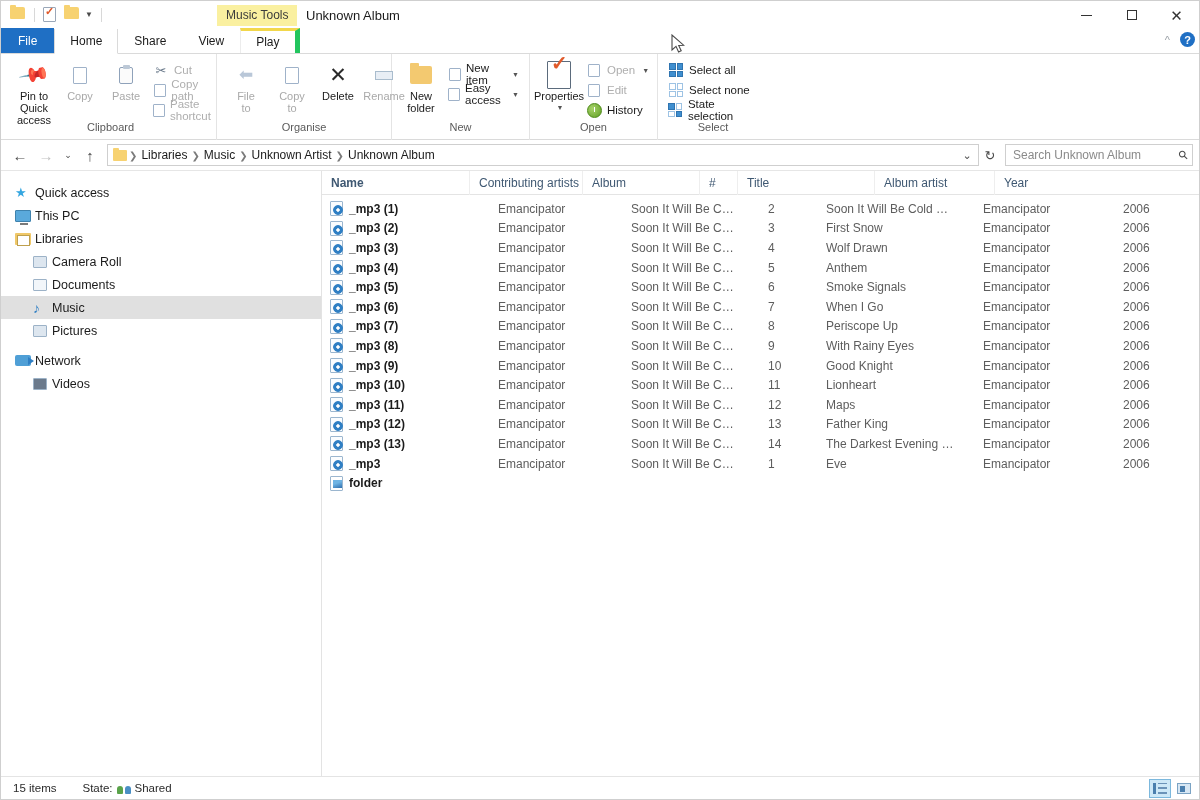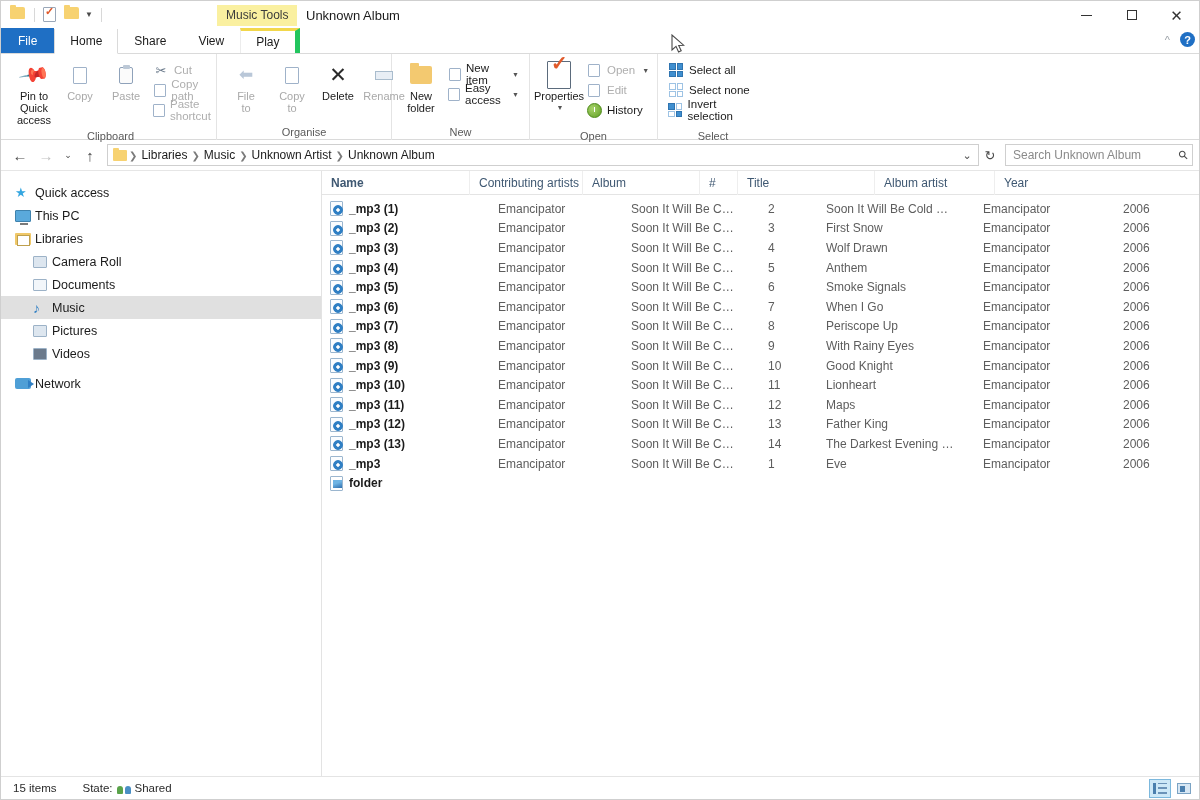--- a/index.html
+++ b/index.html
@@ -150,21 +150,21 @@
     height: 86px;
     display: flex; flex-direction: column;
     justify-content: flex-start;
     border-right: 1px solid #e4e4e4;
     padding: 4px 6px 0 6px;
   }
   .rgroup:last-child { border-right: none; }
   .rgroup-body { display: flex; align-items: flex-start; height: 62px; }
   .rgroup-label {
     text-align: center; font-size: 11px; color: #5a5a5a;
-    height: 16px; line-height: 14px; margin-top: 9px;
+    height: 16px; line-height: 14px;
   }
   .bigbtn {
     width: auto; min-width: 46px; padding: 2px 5px;
     display: flex; flex-direction: column; align-items: center;
     font-size: 11px; color: #1b1b1b; text-align: center;
     line-height: 12px;
   }
   .bigbtn.dim { color: #a9a9a9; }
   .bigbtn .ic { height: 30px; display:flex; align-items:center; justify-content:center; }
   .bigbtn .lbl { white-space: pre-line; }
@@ -682,21 +682,21 @@
           </div>
           <div class="smallbtn">
             <span class="sic">
                 <span class="sel-ic inv">
                   <i></i>
                   <i></i>
                   <i></i>
                   <i></i>
                 </span>
               </span>
-            <span>Invert selection</span>
+            <span>State selection</span>
           </div>
         </div>
       </div>
       <div class="rgroup-label">Select</div>
     </div>
   </div>
 
   <div class="addrbar">
     <div class="navbtn">←</div>
     <div class="navbtn dim">→</div>
@@ -761,31 +761,31 @@
             <span class="note">♪</span>
           </span>
         <span>Music</span>
       </div>
       <div class="navitem indent">
         <span class="nic">
             <span class="subicon"></span>
           </span>
         <span>Pictures</span>
       </div>
+      <div class="navitem" style="margin-top:7px">
+        <span class="nic">
+            <span class="neticon"></span>
+          </span>
+        <span>Network</span>
+      </div>
       <div class="navitem indent">
         <span class="nic">
             <span class="subicon vid"></span>
           </span>
         <span>Videos</span>
-      </div>
-      <div class="navitem" style="margin-top:7px">
-        <span class="nic">
-            <span class="neticon"></span>
-          </span>
-        <span>Network</span>
       </div>
     </div>
 
     <div class="content">
       <div class="colhead">
         <div class="c-name">Name</div>
         <div class="c-artist">Contributing artists</div>
         <div class="c-album">Album</div>
         <div class="c-num">#</div>
         <div class="c-title">Title</div>

